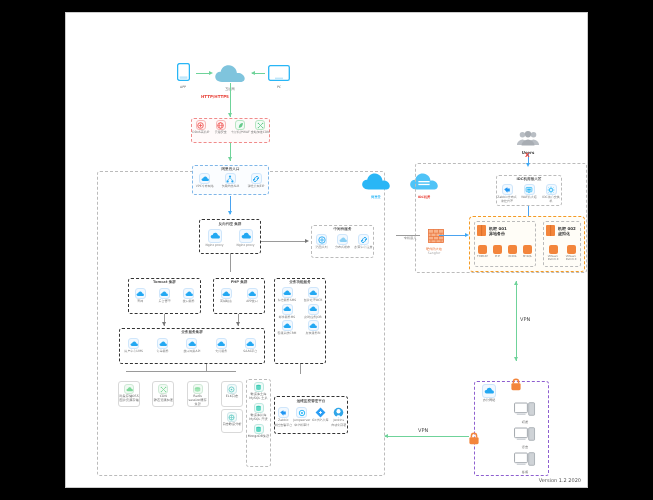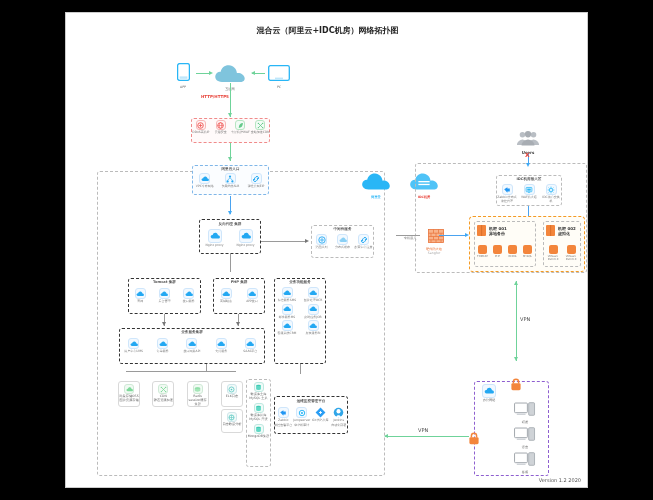--- a/index.html
+++ b/index.html
@@ -79,21 +79,20 @@
     border-bottom:4px solid #6fd39a;
   }
   .seclabel { position:absolute; font-size:3.6px; font-weight:bold; color:#555; text-align:center; }
   .vpnlabel { position:absolute; font-size:5px; color:#444; }
 </style>
 </head>
 <body>
 
 <div id="canvas">
 
-  <div class="t title">混合云（阿里云+IDC机房）网络拓扑图</div>
   <div class="version">Version 1.2  2020</div>
 
   <div style="position:absolute;left:104px;top:50px;width:26px;text-align:center;">
     <svg width="13" height="18" viewBox="0 0 13 18">
       <rect x="0.6" y="0.6" width="11.8" height="16.8" rx="2" fill="#fff" stroke="#29b6f6" stroke-width="1.3"></rect>
       <rect x="2.6" y="13.4" width="7.8" height="2.4" fill="#bfe7fb"></rect>
     </svg>
     <div class="lbl">APP</div>
   </div>
 

